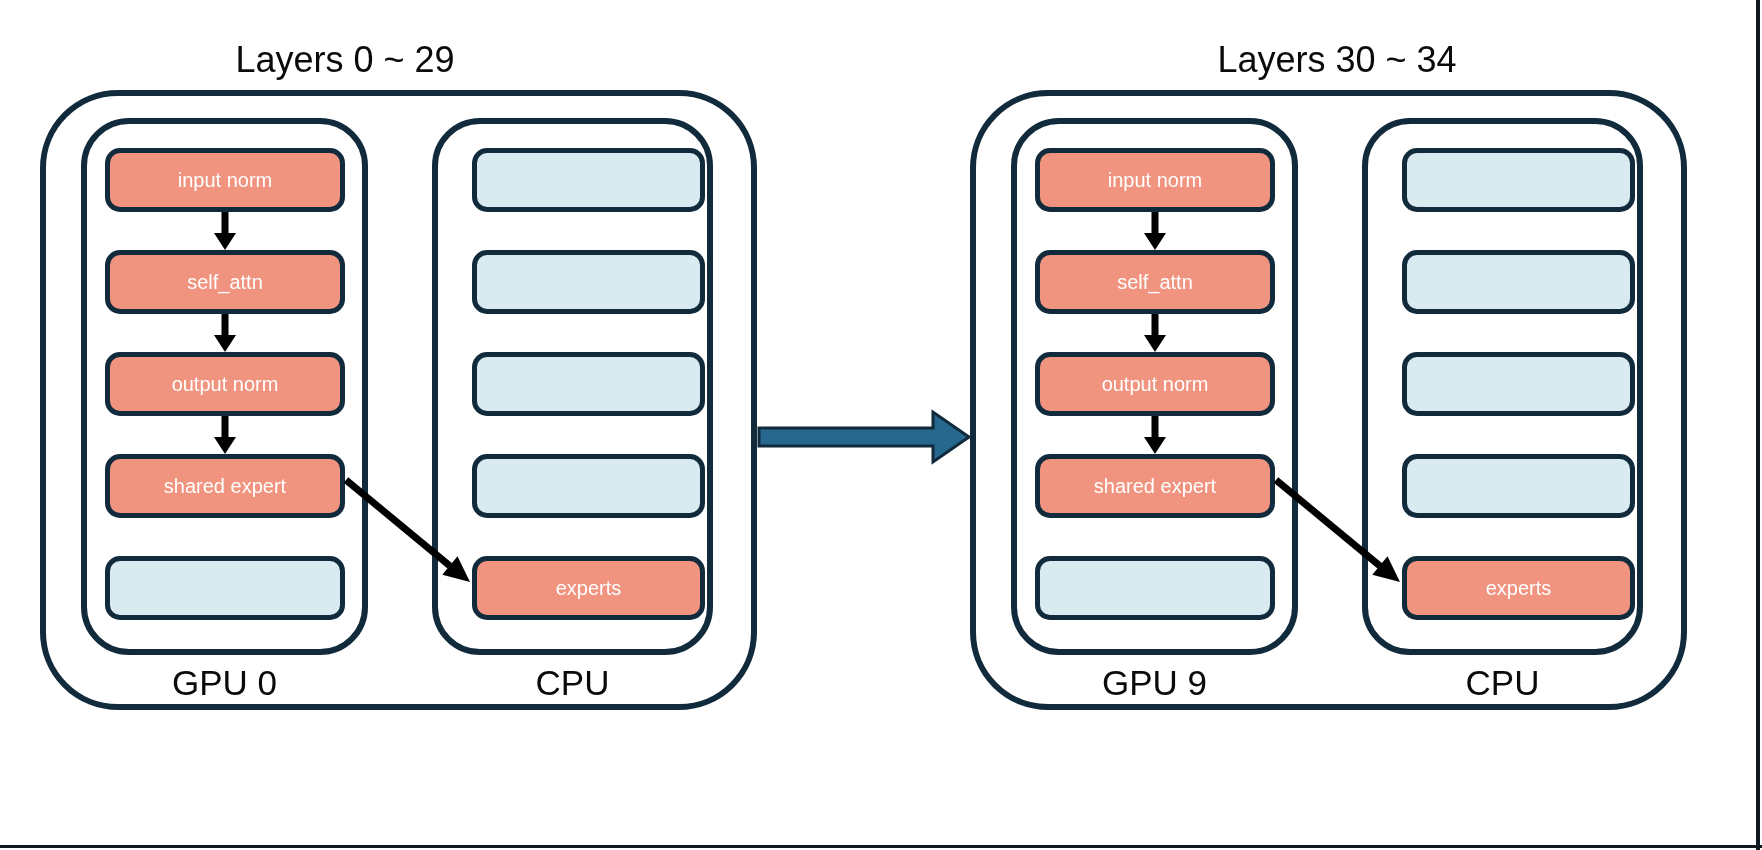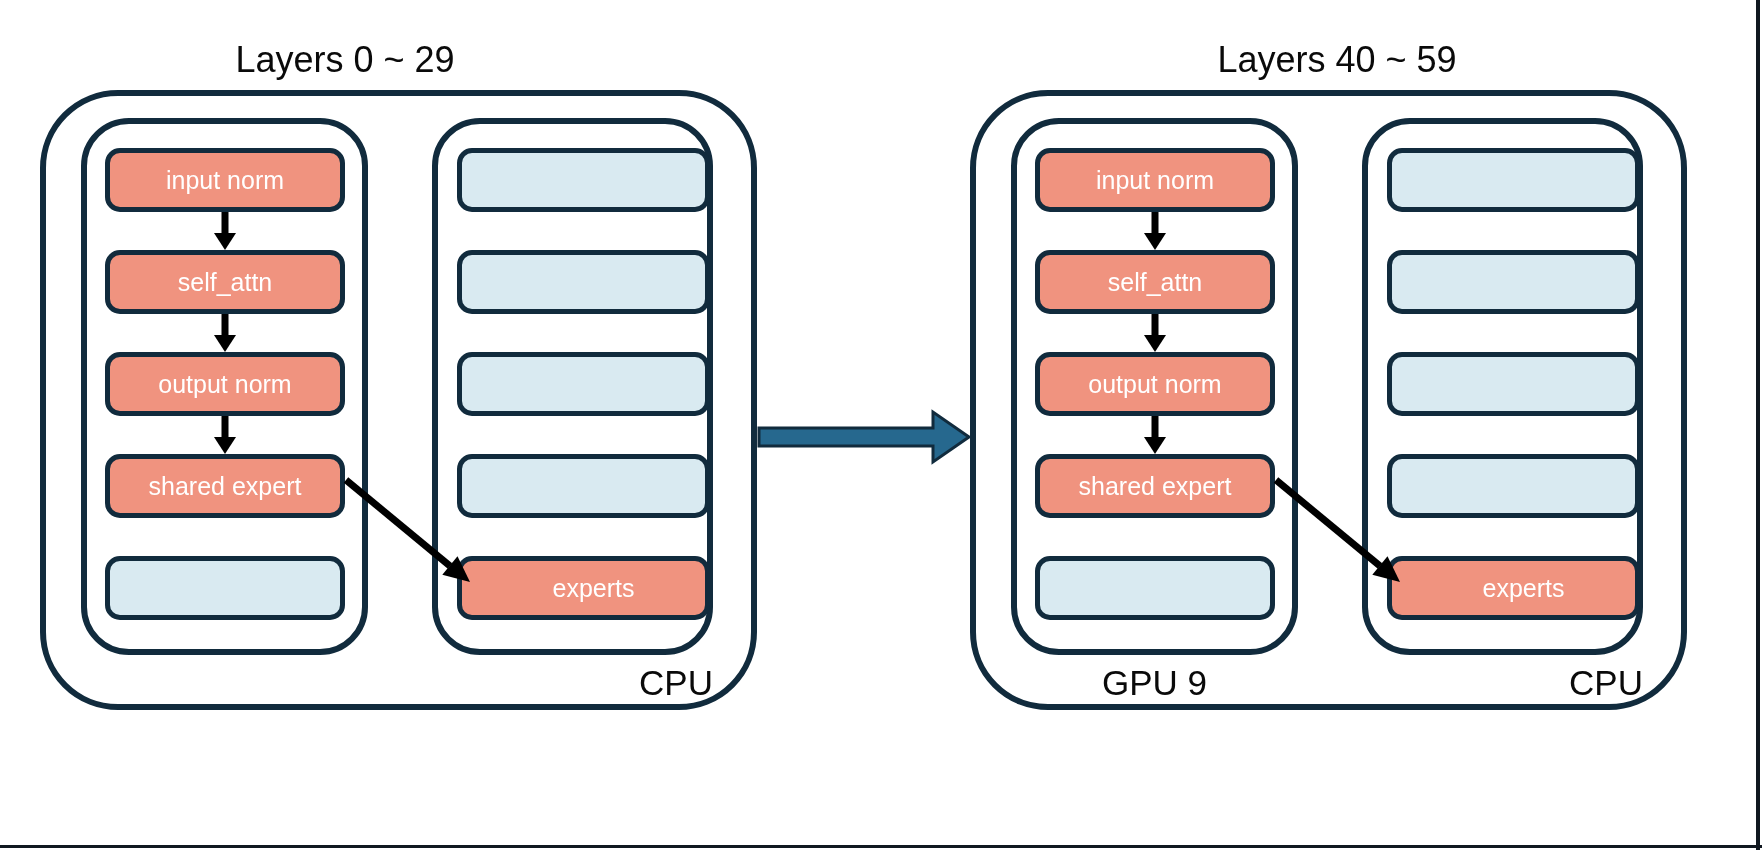--- a/index.html
+++ b/index.html
@@ -24,30 +24,30 @@
   .outer{position:absolute;left:0;top:0;width:705px;height:608px;
     border:6px solid var(--navy);border-radius:78px;background:#fff;}
   .panel{position:absolute;top:28px;height:525px;border:6px solid var(--navy);
     border-radius:48px;background:#fff;}
   .panel.p0{left:41px;width:275px;}
   .panel.p1{left:392px;width:269px;}
   
   .box{position:absolute;height:54px;border:5px solid var(--navy);border-radius:15px;
     display:flex;align-items:center;justify-content:center;}
   .box.c0{left:65px;width:230px;}
-  .box.c1{left:417px;width:223px;padding-left:20px;}
+  .box.c1{left:432px;width:223px;}
   .r0{top:58px}.r1{top:160px}.r2{top:262px}.r3{top:364px}.r4{top:466px}
   .box.salmon{background:var(--salmon);}
   .box.blue{background:var(--lblue);}
-  .box-label{font-size:25px;color:var(--boxtext);white-space:nowrap;text-align:center;}
+  .box-label{font-size:20px;color:var(--boxtext);white-space:nowrap;text-align:center;}
   
   .device-label{position:absolute;top:572px;height:42px;font-size:35px;line-height:42px;
     color:var(--ink);text-align:center;white-space:nowrap;}
   .device-label.d0{left:41px;width:287px;}
-  .device-label.d1{left:392px;width:281px;text-align:right;}
+  .device-label.d1{left:392px;width:281px;}
   
   .flow-arrow{position:absolute;left:171px;width:28px;height:38px;}
   .fa0{top:122px}.fa1{top:224px}.fa2{top:326px}
   .diag-arrow{position:absolute;left:300px;top:382px;width:140px;height:120px;}
   .transfer-arrow{position:absolute;left:757px;top:409px;width:216px;height:56px;}
   .transfer-label{position:absolute;left:788px;top:450px;font-size:30px;line-height:39px;
     color:var(--ink);white-space:nowrap;}
   
   .edge-right{position:absolute;left:1756px;top:0;width:4px;height:850px;background:var(--edge);}
   .edge-bottom{position:absolute;left:0;top:845px;width:1762px;height:3px;background:var(--edge);}
@@ -107,29 +107,30 @@
     <svg class="flow-arrow fa2" viewBox="0 0 28 38">
       <rect x="10.5" y="0" width="7" height="23" style="fill:#000"></rect>
       <polygon points="3,21 25,21 14,38" style="fill:#000"></polygon>
     </svg>
 
     <svg class="diag-arrow" viewBox="0 0 140 120">
       <line x1="6" y1="8" x2="110" y2="94" style="stroke:#000;stroke-width:7"></line>
       <polygon points="130,110 102.3,102.8 117.5,84.2" style="fill:#000"></polygon>
     </svg>
 
+    <div class="device-label d0">GPU 0</div>
     <div class="device-label d1">CPU</div>
   </div>
 
   <svg class="transfer-arrow" viewBox="0 0 216 56">
     <polygon points="2,19 176,19 176,3 212,28 176,53 176,37 2,37" style="fill:var(--arrowblue);stroke:var(--navy);stroke-width:3"></polygon>
   </svg>
 
   <div class="group g1">
-    <div class="group-title">Layers 40 ~ 59</div>
+    <div class="group-title">Layers 30 ~ 34</div>
     <div class="outer"></div>
 
     <div class="panel p0"></div>
     <div class="panel p1"></div>
 
     <div class="box salmon c0 r0">
       <span class="box-label">input norm</span>
     </div>
     <div class="box salmon c0 r1">
       <span class="box-label">self_attn</span>

